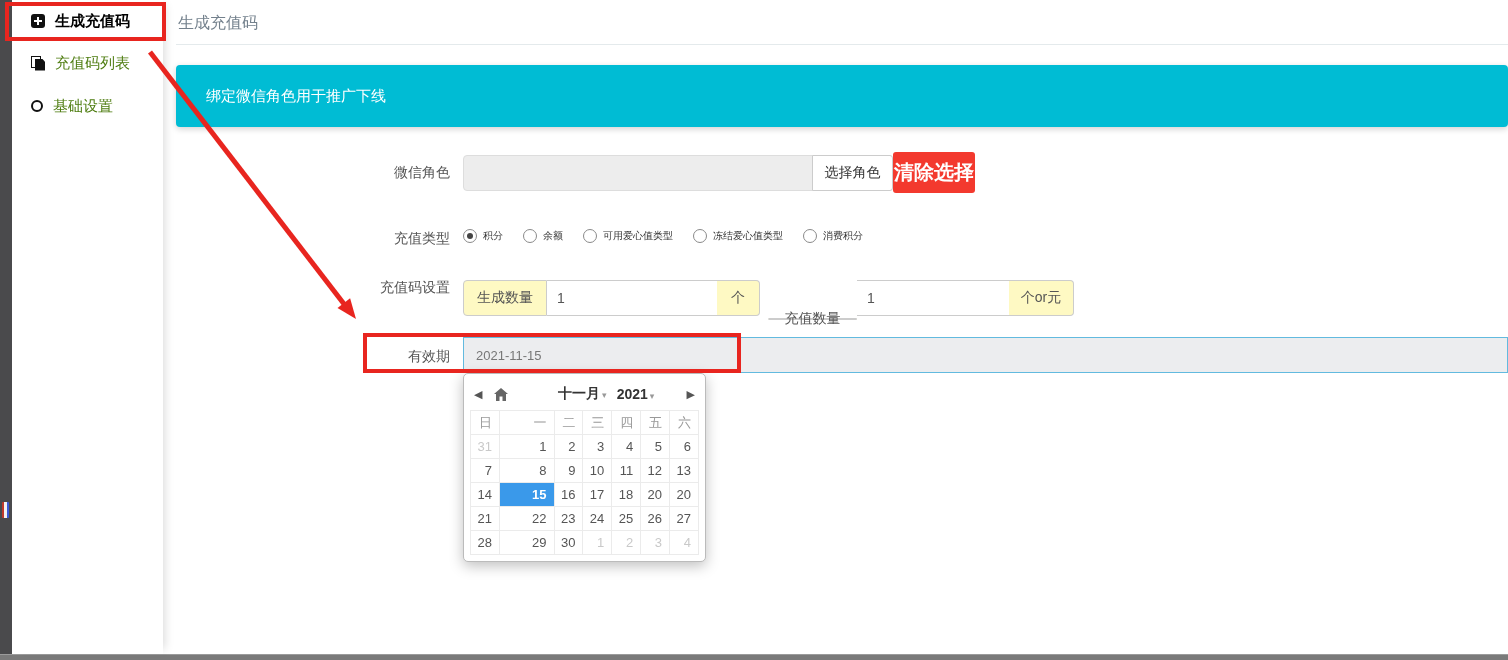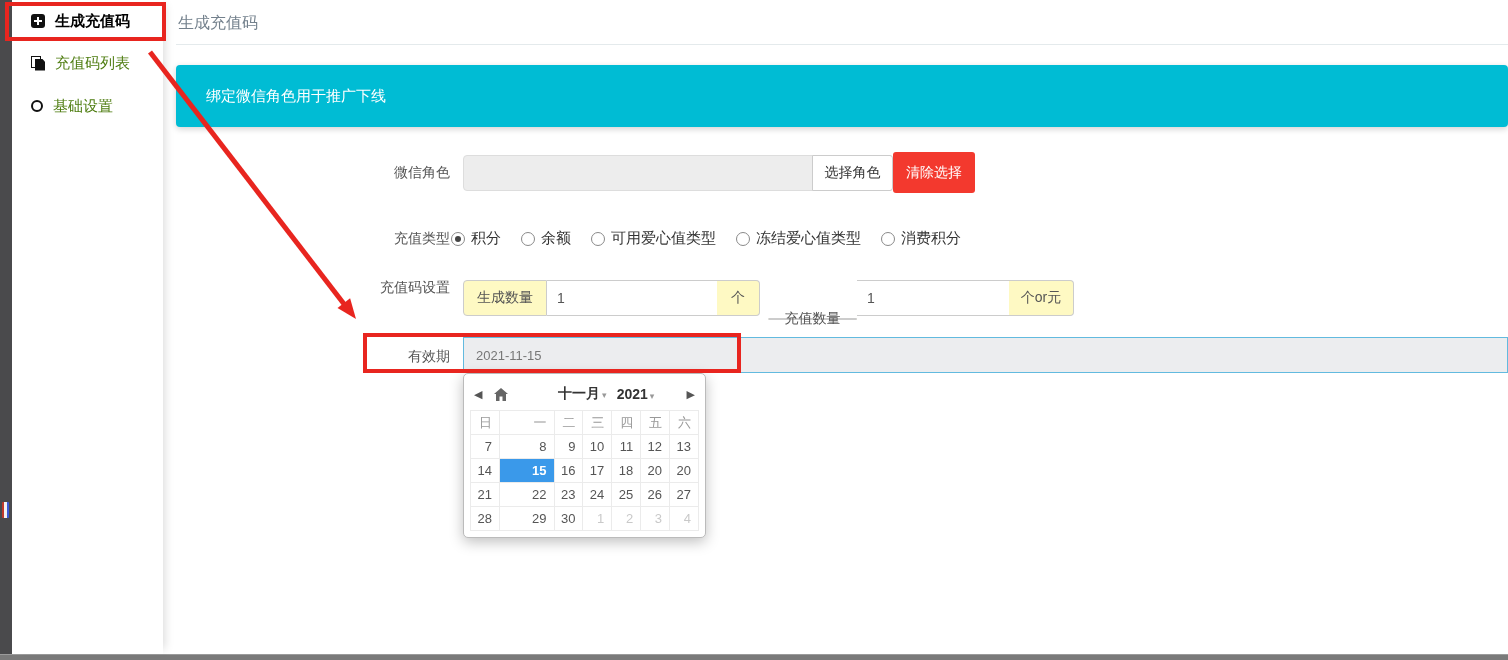--- a/index.html
+++ b/index.html
@@ -39,26 +39,26 @@
   
   .form-label { position:absolute; left:350px; width:100px; text-align:right; font-size:14px; color:#555; }
 
   
   .role-input { position:absolute; left:463px; top:155px; width:350px; height:36px;
     background:#ededed; border:1px solid #ddd; border-radius:4px 0 0 4px; font-size:14px; color:#555; padding:0 10px; }
   .select-role-btn { position:absolute; left:812px; top:155px; width:81px; height:36px; background:#fff;
     border:1px solid #ccc; border-radius:0 3px 3px 0; font-size:14px; color:#333; cursor:pointer;
     font-family:inherit; }
   .clear-role-btn { position:absolute; left:893px; top:152px; width:82px; height:41px;
-    background:var(--danger,#f3392e); border:none; border-radius:3px; color:#fff; font-size:14px;
-    font-weight:normal; cursor:pointer; font-family:inherit; }
-
-  
-  .radio-row { position:absolute; left:451px; top:229px; display:flex; align-items:center; gap:20px;
-    font-size:15px; color:#333; }
+    background:var(--danger,#f3392e); border:none; border-radius:3px; color:#fff; font-size:20px;
+    font-weight:bold; cursor:pointer; font-family:inherit; }
+
+  
+  .radio-row { position:absolute; left:463px; top:229px; display:flex; align-items:center; gap:20px;
+    font-size:10px; color:#333; }
   .radio-opt { display:flex; align-items:center; gap:6px; cursor:pointer; }
   .radio { width:14px; height:14px; border:1px solid #8a8a8a; border-radius:50%; background:#fff;
     position:relative; flex:0 0 14px; }
   .radio.sel::after { content:""; position:absolute; left:3px; top:3px; width:6px; height:6px;
     border-radius:50%; background:#444; }
 
   
   .igroup { position:absolute; top:280px; height:36px; display:flex; font-size:14px; }
   .igroup .addon { background:#fef9c3; border:1px solid #ccc; color:#555; display:flex; align-items:center;
     justify-content:center; }
@@ -194,20 +194,29 @@
           <th>一</th>
           <th>二</th>
           <th>三</th>
           <th>四</th>
           <th>五</th>
           <th>六</th>
         </tr>
       </thead>
     <tbody id="dp-body">
         <tr>
+          <td class="muted ">31</td>
+          <td class="">1</td>
+          <td class="">2</td>
+          <td class="">3</td>
+          <td class="">4</td>
+          <td class="">5</td>
+          <td class="">6</td>
+        </tr>
+        <tr>
           <td class="">7</td>
           <td class="">8</td>
           <td class="">9</td>
           <td class="">10</td>
           <td class="">11</td>
           <td class="">12</td>
           <td class="">13</td>
         </tr>
         <tr>
           <td class="">14</td>

